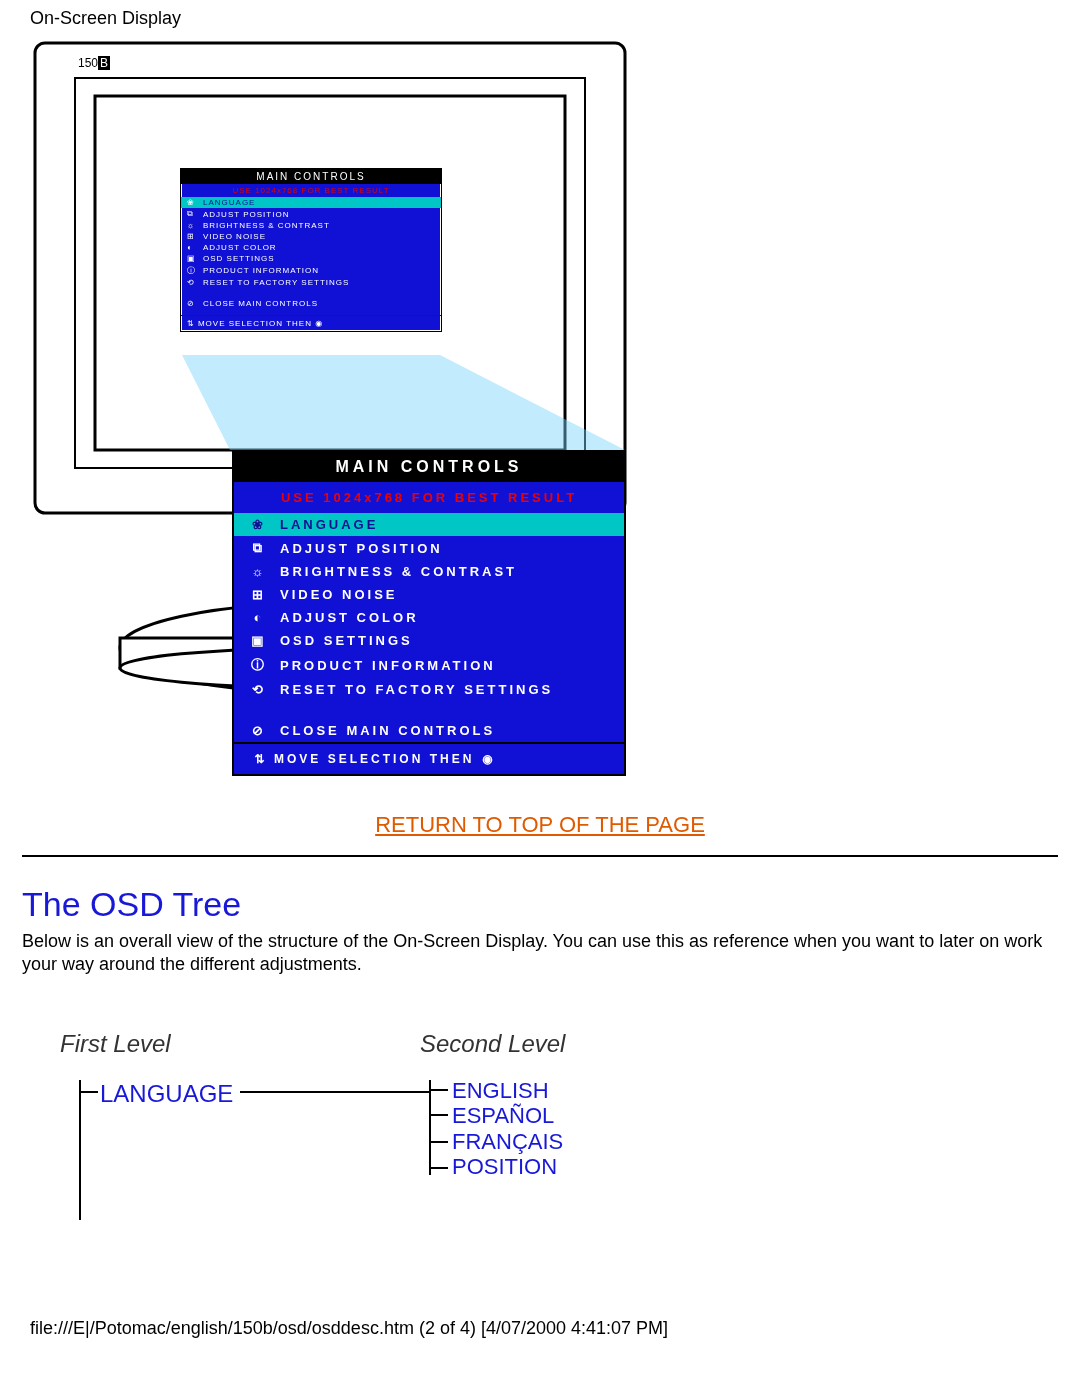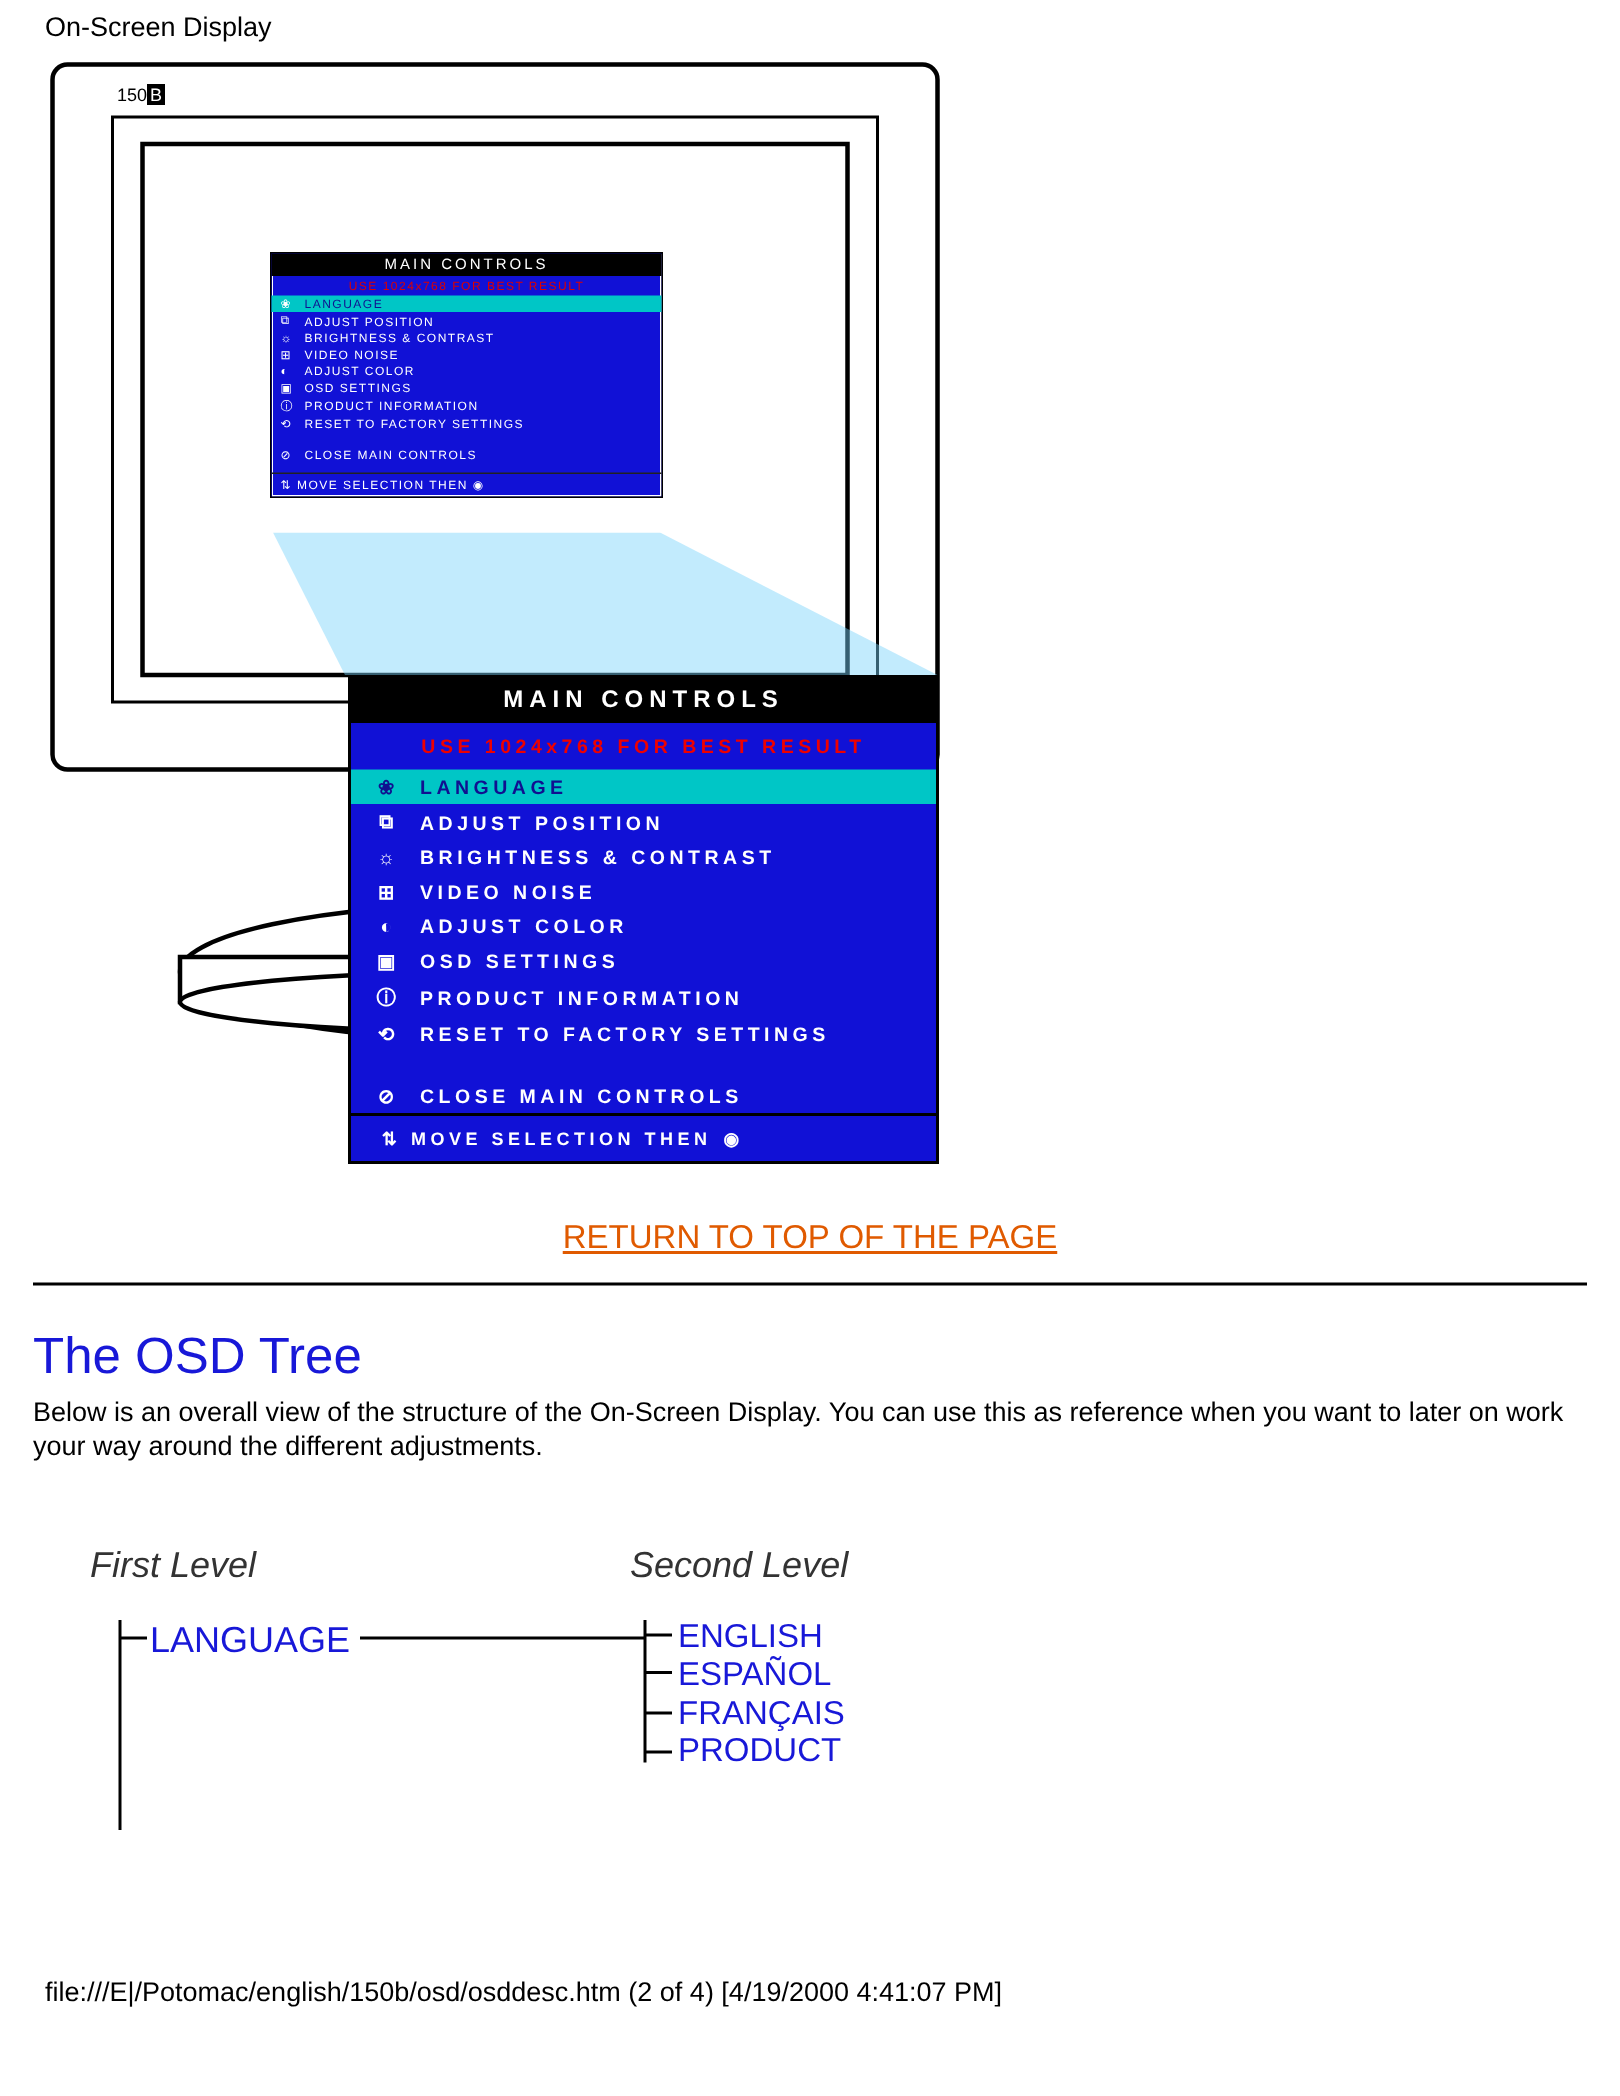--- a/index.html
+++ b/index.html
@@ -301,32 +301,32 @@
   <div class="body-text">Below is an overall view of the structure of the On-Screen Display. You can use this as reference when you want to later on work your way around the different adjustments.</div>
 
   <div class="tree">
     <div class="col-head lvl1">First Level</div>
     <div class="col-head lvl2">Second Level</div>
     <div class="lang">LANGUAGE</div>
     <div class="langlist">
       <div>ENGLISH</div>
       <div>ESPAÑOL</div>
       <div>FRANÇAIS</div>
-      <div>PRODUCT</div>
+      <div>POSITION</div>
     </div>
     <svg class="connectors">
 
       <line x1="20" y1="10" x2="20" y2="150" stroke="#000" stroke-width="2"></line>
       <line x1="20" y1="22" x2="38" y2="22" stroke="#000" stroke-width="2"></line>
 
       <line x1="180" y1="22" x2="370" y2="22" stroke="#000" stroke-width="2"></line>
 
       <line x1="370" y1="10" x2="370" y2="105" stroke="#000" stroke-width="2"></line>
       <line x1="370" y1="20" x2="388" y2="20" stroke="#000" stroke-width="2"></line>
       <line x1="370" y1="45" x2="388" y2="45" stroke="#000" stroke-width="2"></line>
       <line x1="370" y1="72" x2="388" y2="72" stroke="#000" stroke-width="2"></line>
       <line x1="370" y1="98" x2="388" y2="98" stroke="#000" stroke-width="2"></line>
     </svg>
   </div>
 
-  <div class="footer-path">file:///E|/Potomac/english/150b/osd/osddesc.htm (2 of 4) [4/19/2000 4:41:07 PM]</div>
+  <div class="footer-path">file:///E|/Potomac/english/150b/osd/osddesc.htm (2 of 4) [4/07/2000 4:41:07 PM]</div>
 
 </div>
 
 </body></html>

